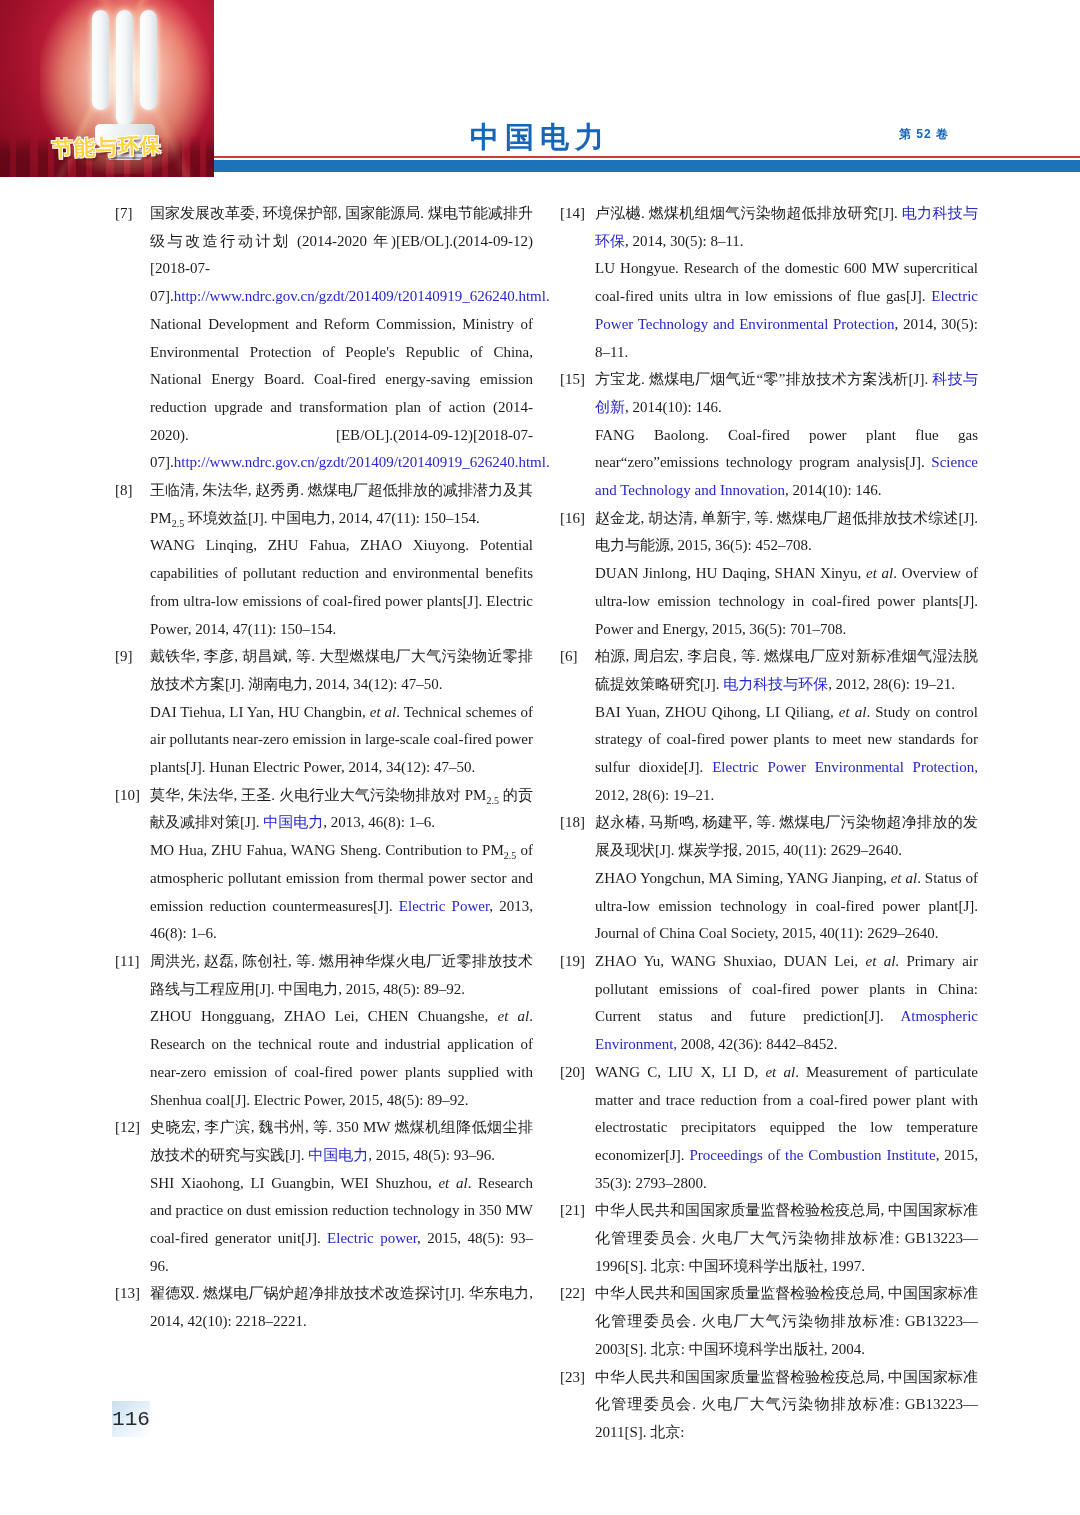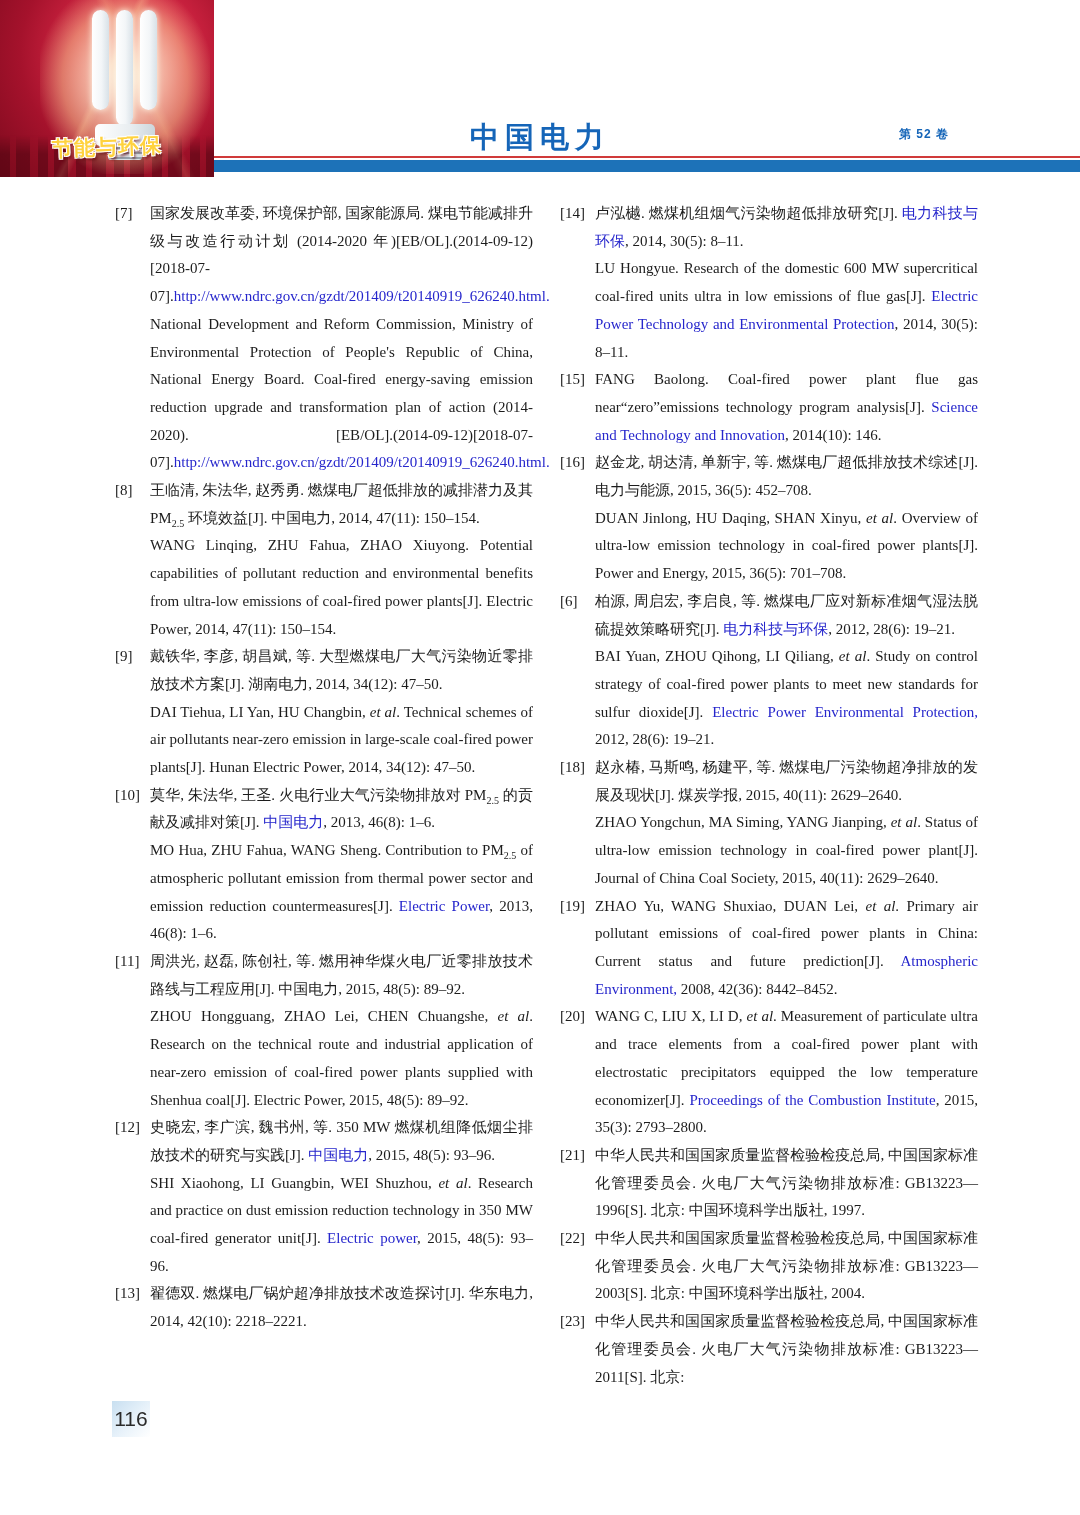--- a/index.html
+++ b/index.html
@@ -69,21 +69,21 @@
   .ref{position:relative;padding-left:35px;text-align:justify;}
   .ref .marker{position:absolute;left:0;top:0;}
   .ref .part{text-align:justify;}
   .lnk{color:#2626cc;}
   .it{font-style:italic;}
   sub.s{font-size:10px;line-height:0;}
   
   .page-badge{
     position:absolute;left:112px;top:1401px;width:38px;height:36px;
     background:linear-gradient(135deg,#c8dff0 0%,#e8f2fa 55%,#ffffff 100%);
-    font-family:Liberation Sans, sans-serif;
+    font-family:Liberation Mono, monospace;
     font-size:21px;color:#2a2a2a;display:flex;align-items:center;justify-content:center;
   }
 </style>
 </head>
 <body>
 
 <div class="banner">
   <div class="silhouette"></div>
   <div class="bulb">
     <div class="glow"></div>
@@ -138,20 +138,21 @@
     </div>
   </div>
 <div class="col col-right">
     <div class="ref">
       <span class="marker">[14]</span>
       <div class="part"><span>卢泓樾. 燃煤机组烟气污染物超低排放研究[J]. </span><span class="lnk">电力科技与环保</span><span>, 2014, 30(5): 8–11.</span></div>
       <div class="part"><span>LU Hongyue. Research of the domestic 600 MW supercritical coal-fired units ultra in low emissions of flue gas[J]. </span><span class="lnk">Electric Power Technology and Environmental Protection</span><span>, 2014, 30(5): 8–11.</span></div>
     </div>
     <div class="ref">
       <span class="marker">[15]</span>
+      <div class="part"><span>方宝龙. 燃煤电厂烟气近“零”排放技术方案浅析[J]. </span><span class="lnk">科技与创新</span><span>, 2014(10): 146.</span></div>
       <div class="part"><span>FANG Baolong. Coal-fired power plant flue gas near“zero”emissions technology program analysis[J]. </span><span class="lnk">Science and Technology and Innovation</span><span>, 2014(10): 146.</span></div>
     </div>
     <div class="ref">
       <span class="marker">[16]</span>
       <div class="part"><span>赵金龙, 胡达清, 单新宇, 等. 燃煤电厂超低排放技术综述[J]. 电力与能源, 2015, 36(5): 452–708.</span></div>
       <div class="part"><span>DUAN Jinlong, HU Daqing, SHAN Xinyu, </span><span class="it">et al</span><span>. Overview of ultra-low emission technology in coal-fired power plants[J]. Power and Energy, 2015, 36(5): 701–708.</span></div>
     </div>
     <div class="ref">
       <span class="marker">[6]</span>
       <div class="part"><span>柏源, 周启宏, 李启良, 等. 燃煤电厂应对新标准烟气湿法脱硫提效策略研究[J]. </span><span class="lnk">电力科技与环保</span><span>, 2012, 28(6): 19–21.</span></div>
@@ -161,21 +162,21 @@
       <span class="marker">[18]</span>
       <div class="part"><span>赵永椿, 马斯鸣, 杨建平, 等. 燃煤电厂污染物超净排放的发展及现状[J]. 煤炭学报, 2015, 40(11): 2629–2640.</span></div>
       <div class="part"><span>ZHAO Yongchun, MA Siming, YANG Jianping, </span><span class="it">et al</span><span>. Status of ultra-low emission technology in coal-fired power plant[J]. Journal of China Coal Society, 2015, 40(11): 2629–2640.</span></div>
     </div>
     <div class="ref">
       <span class="marker">[19]</span>
       <div class="part"><span>ZHAO Yu, WANG Shuxiao, DUAN Lei, </span><span class="it">et al</span><span>. Primary air pollutant emissions of coal-fired power plants in China: Current status and future prediction[J]. </span><span class="lnk">Atmospheric Environment,</span><span> 2008, 42(36): 8442–8452.</span></div>
     </div>
     <div class="ref">
       <span class="marker">[20]</span>
-      <div class="part"><span>WANG C, LIU X, LI D, </span><span class="it">et al</span><span>. Measurement of particulate ultra and trace elements from a coal-fired power plant with electrostatic precipitators equipped the low temperature economizer[J]. </span><span class="lnk">Proceedings of the Combustion Institute</span><span>, 2015, 35(3): 2793–2800.</span></div>
+      <div class="part"><span>WANG C, LIU X, LI D, </span><span class="it">et al</span><span>. Measurement of particulate matter and trace reduction from a coal-fired power plant with electrostatic precipitators equipped the low temperature economizer[J]. </span><span class="lnk">Proceedings of the Combustion Institute</span><span>, 2015, 35(3): 2793–2800.</span></div>
     </div>
     <div class="ref">
       <span class="marker">[21]</span>
       <div class="part"><span>中华人民共和国国家质量监督检验检疫总局, 中国国家标准化管理委员会. 火电厂大气污染物排放标准: GB13223—1996[S]. 北京: 中国环境科学出版社, 1997.</span></div>
     </div>
     <div class="ref">
       <span class="marker">[22]</span>
       <div class="part"><span>中华人民共和国国家质量监督检验检疫总局, 中国国家标准化管理委员会. 火电厂大气污染物排放标准: GB13223—2003[S]. 北京: 中国环境科学出版社, 2004.</span></div>
     </div>
     <div class="ref">

